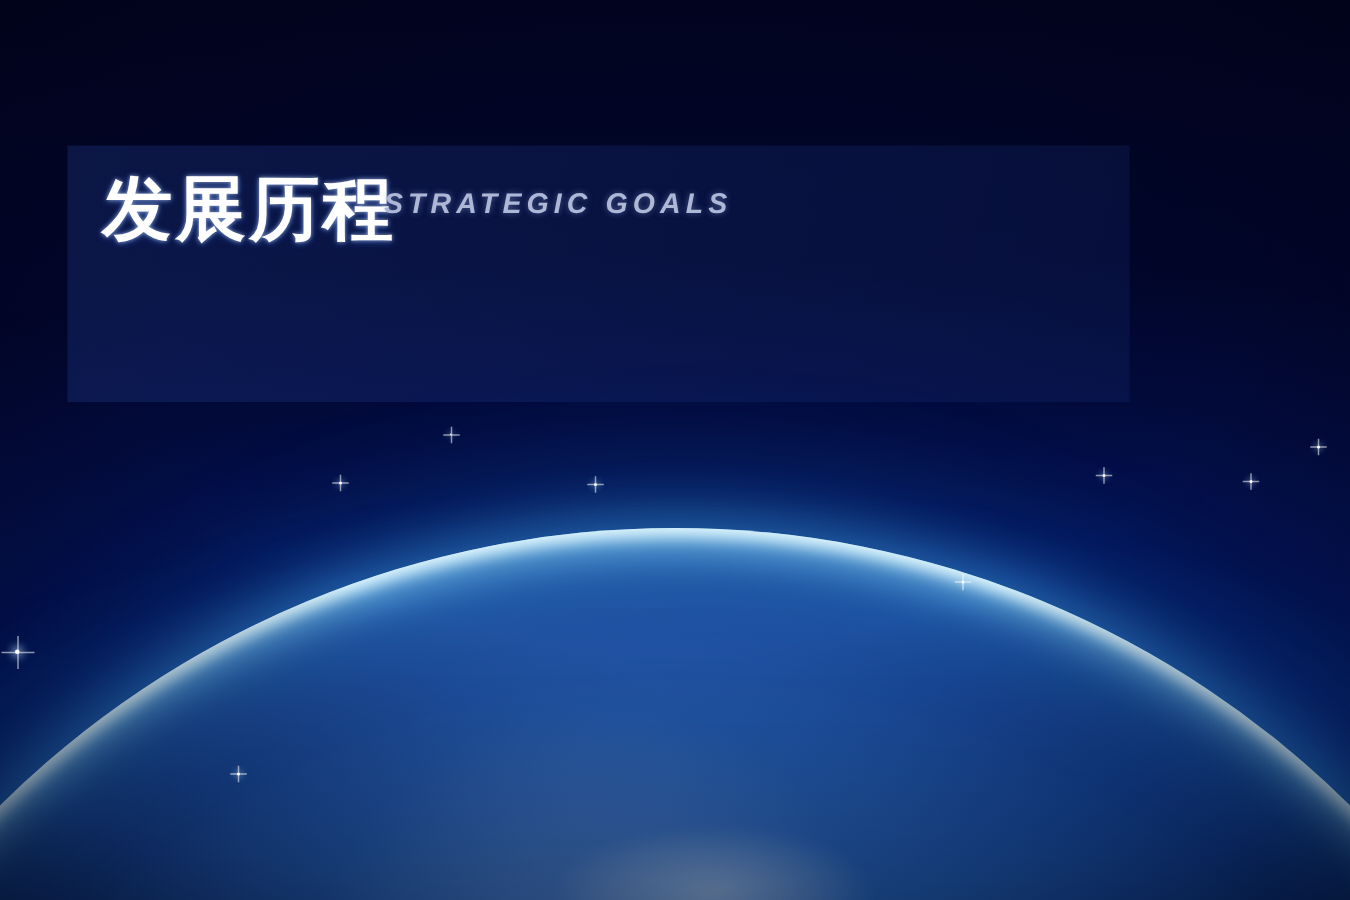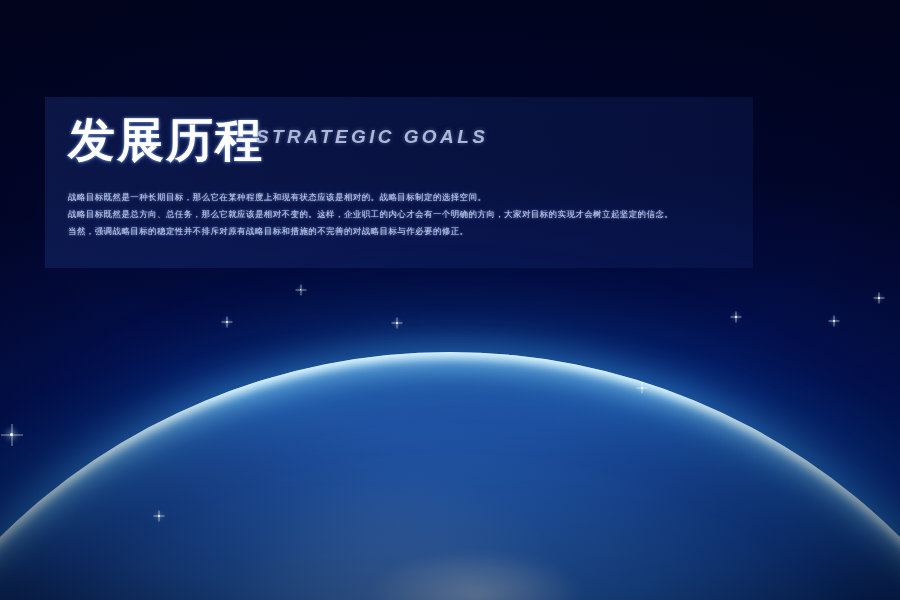--- a/index.html
+++ b/index.html
@@ -215,19 +215,14 @@
       <div class="star sparkle-sm" style="left: 300px; top: 289px; width: 1px; height: 1px;"></div>
     </div>
 
   <div class="panel"></div>
 
   <div class="title-row">
     <div class="title-cn">发展历程</div>
     <div class="title-en">STRATEGIC GOALS</div>
   </div>
 
-  <div class="body-text">
-    <div class="body-line">战略目标既然是一种长期目标，那么它在某种程度上和现有状态应该是相对的。战略目标制定的选择空间。</div>
-    <div class="body-line">战略目标既然是总方向、总任务，那么它就应该是相对不变的。这样，企业职工的内心才会有一个明确的方向，大家对目标的实现才会树立起坚定的信念。</div>
-    <div class="body-line">当然，强调战略目标的稳定性并不排斥对原有战略目标和措施的不完善的对战略目标与作必要的修正。</div>
-  </div>
 
 </div>
 
 </body></html>

